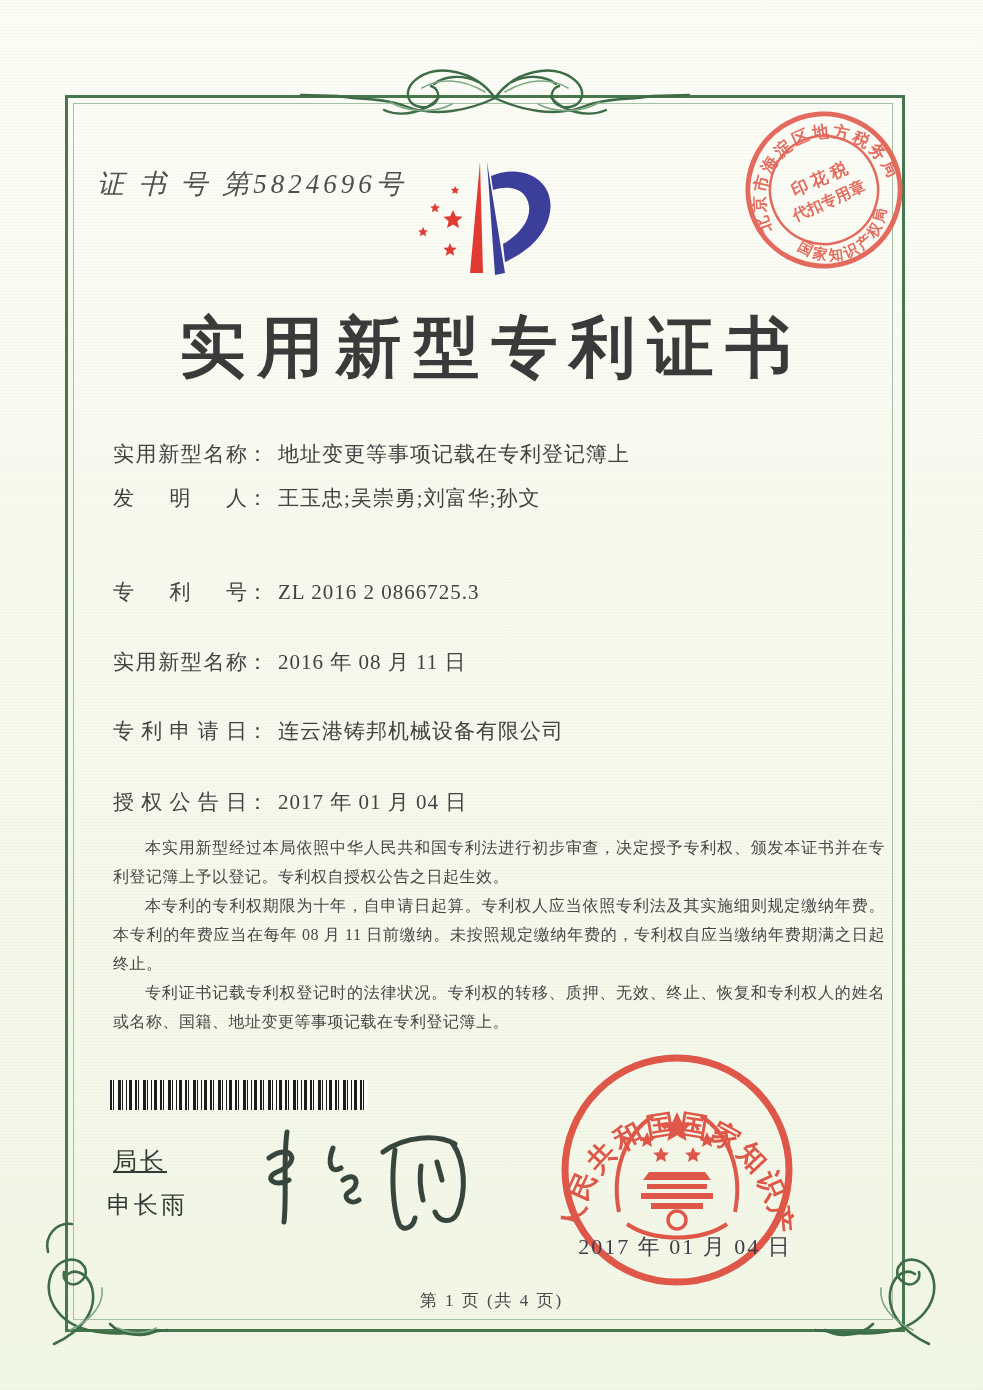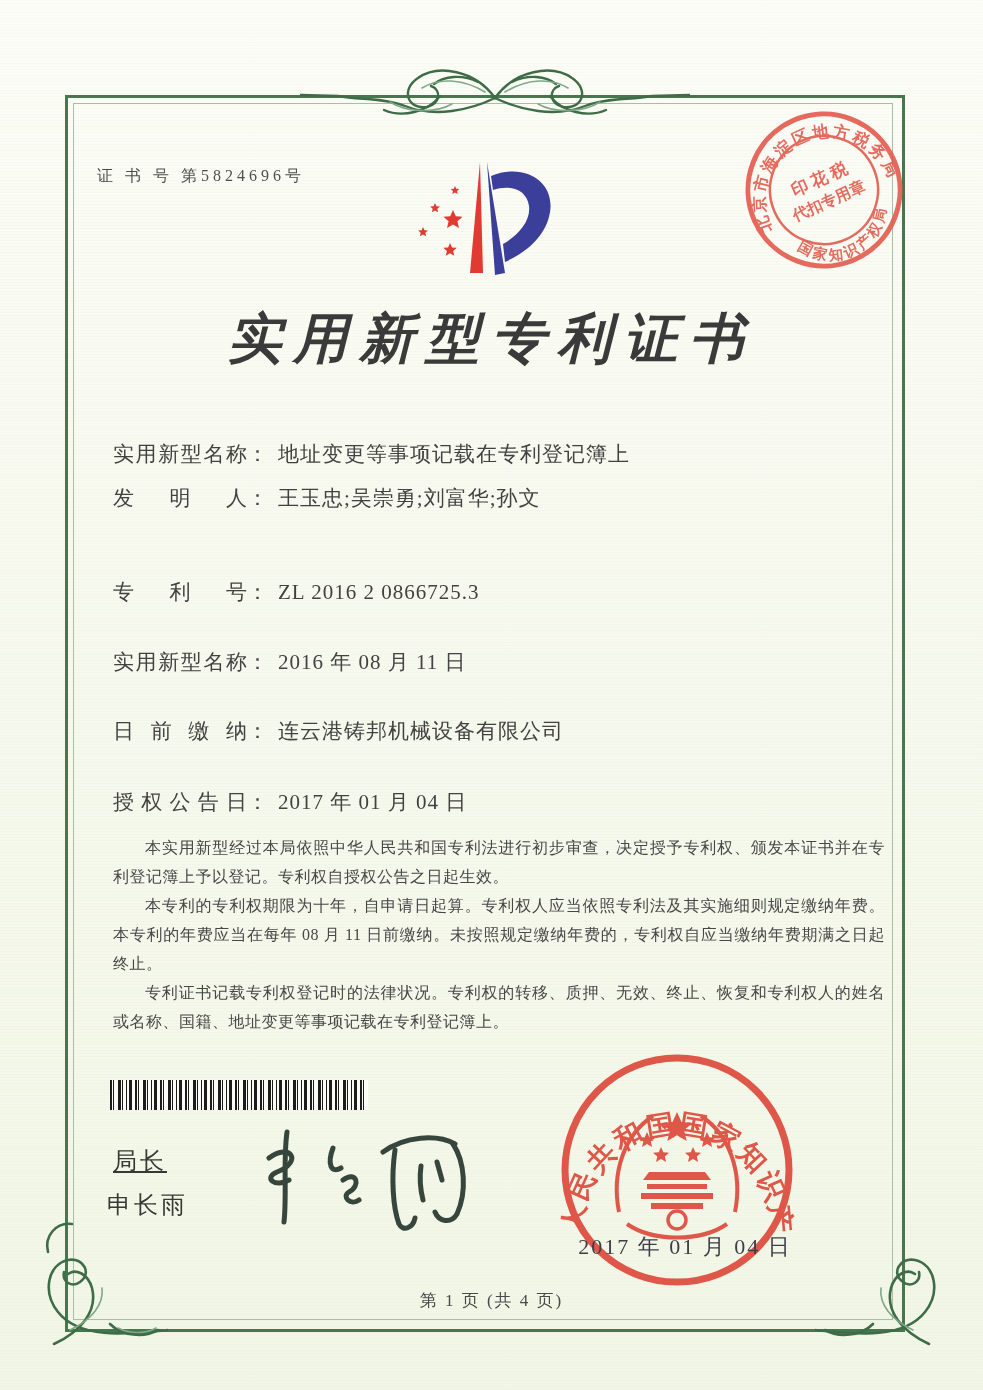--- a/index.html
+++ b/index.html
@@ -20,25 +20,25 @@
   .frame-outer{
     left:65px;top:95px;width:834px;height:1231px;
     border:3px solid #46774e;
   }
   .frame-inner{
     left:73px;top:103px;width:818px;height:1215px;
     border:1px solid #a6c0a6;
   }
 
   .cert-no{
-    left:97px;top:166px;font-size:16px;color:#4f4f4f;letter-spacing:4px;white-space:nowrap;
+    left:97px;top:166px;font-size:27px;color:#4f4f4f;letter-spacing:4px;white-space:nowrap;font-style:italic;
   }
   .title{
     left:0;top:303px;width:983px;text-align:center;
-    font-size:54px;font-weight:600;color:#3a3a3a;letter-spacing:12px;white-space:nowrap;font-style:italic;
+    font-size:66px;font-weight:600;color:#3a3a3a;letter-spacing:12px;white-space:nowrap;
   }
 
   .frow{left:113px;width:790px;font-size:21px;color:#424242;white-space:nowrap;}
   .flabel{display:inline-block;width:134px;text-align:justify;text-align-last:justify;}
   .fcolon{display:inline-block;margin-right:10px;}
   .fvalue{letter-spacing:1px;}
 
   .paras{
     left:113px;top:833px;width:772px;font-size:16px;line-height:29px;
     color:#474747;text-align:justify;letter-spacing:0.5px;
@@ -170,21 +170,21 @@
   <div class="abs frow" style="top:484px;">
     <span class="flabel">发明人</span><span class="fcolon">：</span><span class="fvalue">王玉忠;吴崇勇;刘富华;孙文</span>
   </div>
   <div class="abs frow" style="top:578px;">
     <span class="flabel">专利号</span><span class="fcolon">：</span><span class="fvalue">ZL 2016 2 0866725.3</span>
   </div>
   <div class="abs frow" style="top:648px;">
     <span class="flabel">实用新型名称</span><span class="fcolon">：</span><span class="fvalue">2016 年 08 月 11 日</span>
   </div>
   <div class="abs frow" style="top:717px;">
-    <span class="flabel">日前缴纳</span><span class="fcolon">：</span><span class="fvalue">连云港铸邦机械设备有限公司</span>
+    <span class="flabel">专利申请日</span><span class="fcolon">：</span><span class="fvalue">连云港铸邦机械设备有限公司</span>
   </div>
   <div class="abs frow" style="top:788px;">
     <span class="flabel">授权公告日</span><span class="fcolon">：</span><span class="fvalue">2017 年 01 月 04 日</span>
   </div>
 
   <div class="abs paras">
     <p>本实用新型经过本局依照中华人民共和国专利法进行初步审查，决定授予专利权、颁发本证书并在专利登记簿上予以登记。专利权自授权公告之日起生效。</p>
     <p>本专利的专利权期限为十年，自申请日起算。专利权人应当依照专利法及其实施细则规定缴纳年费。本专利的年费应当在每年 08 月 11 日前缴纳。未按照规定缴纳年费的，专利权自应当缴纳年费期满之日起终止。</p>
     <p>专利证书记载专利权登记时的法律状况。专利权的转移、质押、无效、终止、恢复和专利权人的姓名或名称、国籍、地址变更等事项记载在专利登记簿上。</p>
   </div>

